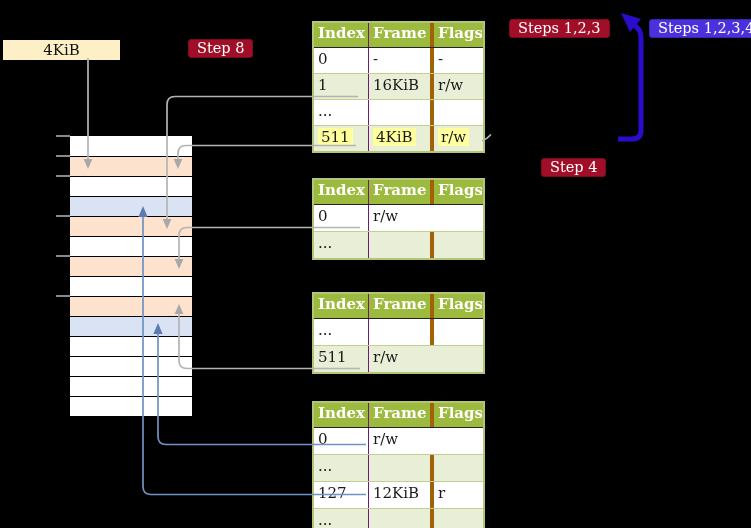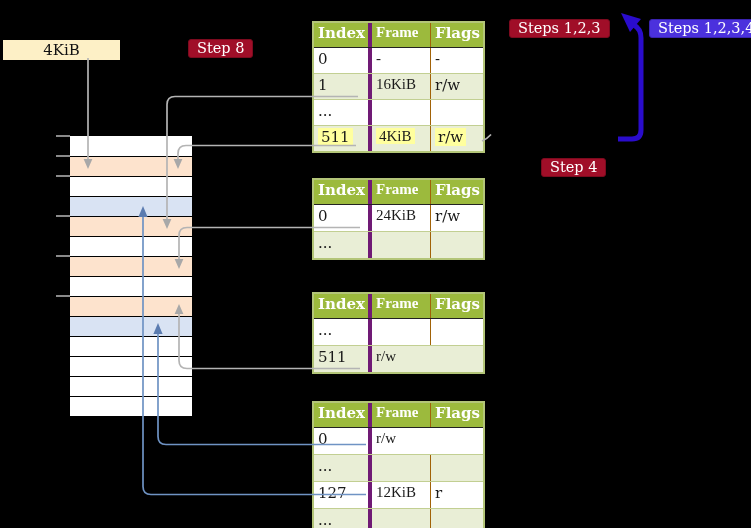--- a/index.html
+++ b/index.html
@@ -30,22 +30,22 @@
   .trow.thead{height:24px;background:var(--header-green,#9cba3d);}
   .ptable.t1 .trow.thead{height:24px;}
   .trow.shade{background:var(--row-green,#e9eed6);}
   .trow + .trow{border-top:1px solid #c2cf92;}
   .trow.thead + .trow{border-top:1px solid #222;}
   .tcell{
     box-sizing:border-box;padding:2px 0 0 4px;font-size:15px;color:#1a1a1a;
     overflow:hidden;white-space:nowrap;
   }
   .tcell:nth-child(1){width:54px;}
-  .tcell:nth-child(2){width:62px;border-left:4px solid #701a75;font-family:Liberation Serif, serif;}
-  .tcell:nth-child(3){width:52px;border-left:1px solid #a16207;}
+  .tcell:nth-child(2){width:62px;border-left:1px solid #701a75;}
+  .tcell:nth-child(3){width:52px;border-left:4px solid #a16207;}
   .thead .tcell{color:#fff;font-weight:bold;padding-top:1px;}
   .hl{background:var(--highlight-yellow,#ffff9e);padding:0 3px;}
   
   .mstrip{
     position:absolute;left:69px;top:135px;width:122px;
     border:1px solid #000;background:#fff;z-index:1;
   }
   .mrow{height:20px;box-sizing:border-box;}
   .mrow + .mrow{border-top:1px solid #000;}
   .mrow.table{background:var(--frame-table-peach,#fde3cd);}
@@ -111,21 +111,20 @@
       </div>
     </div>
   <div class="ptable t2" style="top:178px">
       <div class="trow thead">
         <div class="tcell">Index</div>
         <div class="tcell">Frame</div>
         <div class="tcell">Flags</div>
       </div>
       <div class="trow ">
         <div class="tcell"><span>0</span></div>
-        <div class="tcell"><span>24KiB</span></div>
         <div class="tcell"><span>r/w</span></div>
       </div>
       <div class="trow shade">
         <div class="tcell"><span>...</span></div>
         <div class="tcell"></div>
         <div class="tcell"></div>
       </div>
     </div>
   <div class="ptable t3" style="top:292px">
       <div class="trow thead">

